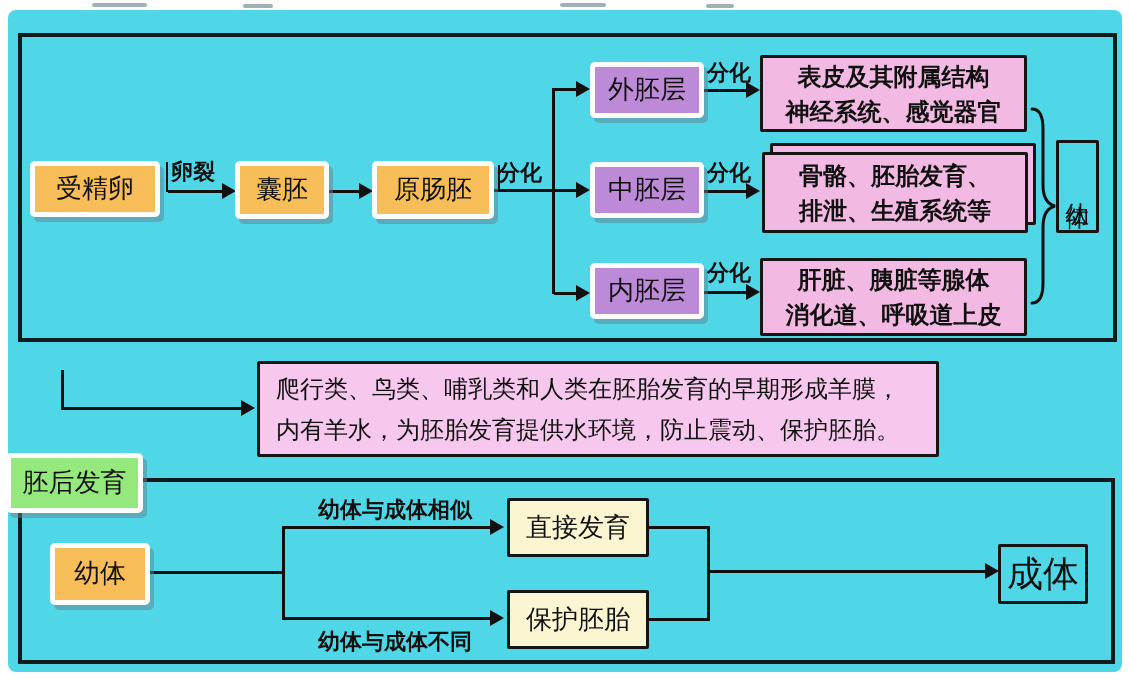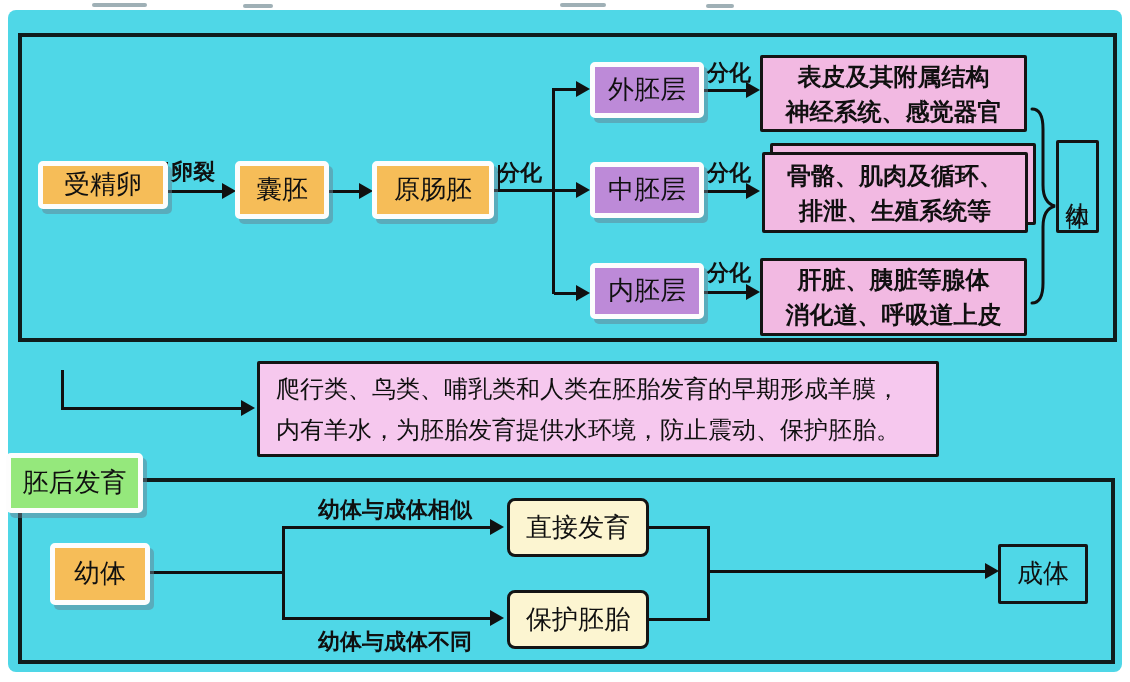--- a/index.html
+++ b/index.html
@@ -15,21 +15,21 @@
   .bx{position:absolute;box-sizing:border-box;display:flex;align-items:center;justify-content:center;
       font-weight:400;line-height:1.15;white-space:nowrap;}
   .soft{border:5px solid var(--box-border-white,#fdfdfd);border-radius:5px;
         box-shadow:4px 5px 0 rgba(100,130,145,.5);font-size:26px;}
   .hard{border:3px solid var(--box-border-dark,#141414);border-radius:2px;}
   .orange{background:var(--orange,#f6bd58);}
   .purple{background:var(--purple,#bd8ad8);}
   .pink{background:var(--pink,#f2b9e2);}
   .pinklight{background:var(--pink-light,#f6c8ee);}
   .green{background:var(--green,#95e87c);}
-  .cream{background:var(--cream,#fcf5d1);border-radius:8px;}
+  .cream{background:var(--cream,#fcf5d1);}
   .twolines{flex-direction:column;font-size:24px;line-height:35px;font-weight:700;}
   .lbl{position:absolute;font-weight:700;font-size:22px;white-space:nowrap;}
   .vertical{writing-mode:vertical-rl;text-orientation:upright;letter-spacing:4px;font-size:24px;}
   .note{flex-direction:column;align-items:flex-start;padding:0 16px;font-size:24px;line-height:41px;}
 </style>
 </head>
 <body>
 
 <div class="stage">
 
@@ -73,21 +73,21 @@
     <i class="ln" style="left:276px;top:516px;width:210px;height:3px"></i>
     <i class="ah" style="left:482px;top:509px"></i>
     <i class="ln" style="left:276px;top:607px;width:210px;height:3px"></i>
     <i class="ah" style="left:482px;top:600px"></i>
     <i class="ln" style="left:640px;top:516px;width:62px;height:3px"></i>
     <i class="ln" style="left:640px;top:608px;width:62px;height:3px"></i>
     <i class="ln" style="left:699px;top:516px;width:3px;height:95px"></i>
     <i class="ln" style="left:699px;top:560px;width:282px;height:3px"></i>
     <i class="ah" style="left:977px;top:553px"></i>
 
-    <div class="bx soft orange" style="left:30px;top:151px;width:130px;height:48px">
+    <div class="bx soft orange" style="left:22px;top:151px;width:130px;height:56px">
         <span>受精卵</span>
       </div>
     <div class="lbl" style="left:163px;top:147px">卵裂</div>
     <div class="bx soft orange" style="left:227px;top:151px;width:94px;height:58px">
         <span>囊胚</span>
       </div>
     <div class="bx soft orange" style="left:364px;top:151px;width:122px;height:58px">
         <span>原肠胚</span>
       </div>
     <div class="lbl" style="left:490px;top:148px">分化</div>
@@ -104,21 +104,21 @@
         <span>内胚层</span>
       </div>
     <div class="lbl" style="left:699px;top:248px">分化</div>
 
     <div class="bx hard pink twolines" style="left:752px;top:45px;width:267px;height:77px">
       <span>表皮及其附属结构</span>
       <span>神经系统、感觉器官</span>
     </div>
     <div class="bx hard pink" style="left:762px;top:133px;width:266px;height:82px"></div>
     <div class="bx hard pink twolines" style="left:754px;top:142px;width:266px;height:81px">
-      <span>骨骼、肌肉及循环、</span>
+      <span>骨骼、胚胎发育、</span>
       <span>排泄、生殖系统等</span>
     </div>
     <div class="bx hard pink twolines" style="left:752px;top:248px;width:267px;height:78px">
       <span>肝脏、胰脏等腺体</span>
       <span>消化道、呼吸道上皮</span>
     </div>
 
     <svg style="position:absolute;left:1020px;top:96px" width="28" height="200" viewBox="0 0 28 200">
       <path d="M4,3 Q15,3 15,23 L15,79 Q15,97 27,100 Q15,103 15,121 L15,177 Q15,197 4,197" fill="none" stroke="#101010" stroke-width="3" stroke-linecap="round"></path>
     </svg>
@@ -131,16 +131,16 @@
     </div>
 
     <div class="bx soft green" style="left:-2px;top:443px;width:137px;height:60px">胚后发育</div>
     <div class="bx soft orange" style="left:42px;top:533px;width:100px;height:62px">幼体</div>
 
     <div class="lbl" style="left:310px;top:485px">幼体与成体相似</div>
     <div class="bx hard cream" style="left:499px;top:488px;width:142px;height:59px;font-size:26px">直接发育</div>
     <div class="lbl" style="left:310px;top:617px">幼体与成体不同</div>
     <div class="bx hard cream" style="left:499px;top:580px;width:142px;height:59px;font-size:26px">保护胚胎</div>
 
-    <div class="bx hard" style="left:990px;top:534px;width:90px;height:60px;font-size:26px">成体</div>
+    <div class="bx hard" style="left:990px;top:534px;width:90px;height:60px;font-size:36px">成体</div>
 
   </div>
 </div>
 
 </body></html>

